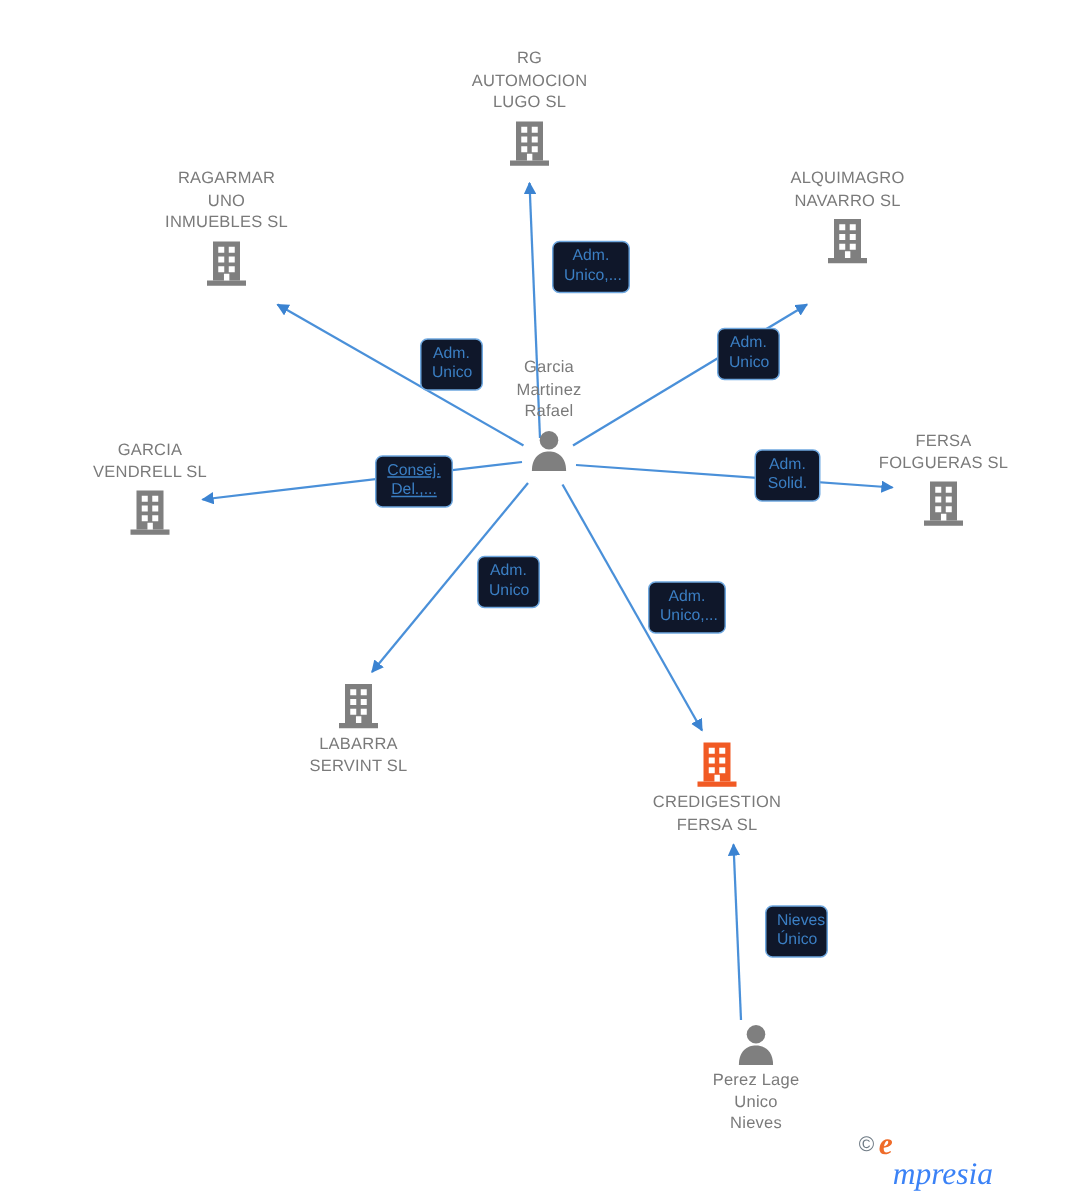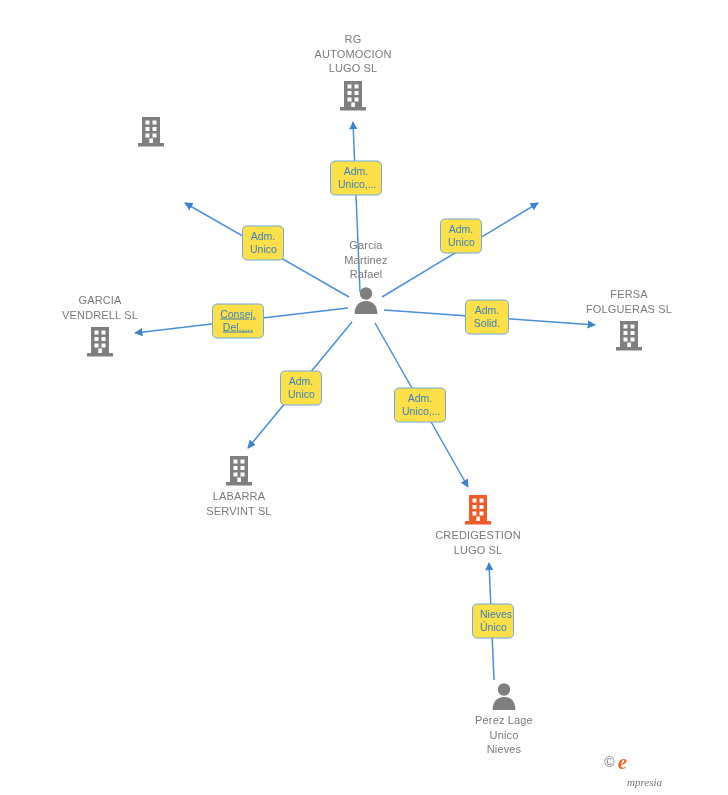--- a/index.html
+++ b/index.html
@@ -47,31 +47,32 @@
   .node-icon {
     display: block;
     margin: 0 auto;
   }
   .label-above .node-icon { margin-top: 2px; }
   .label-below .node-label { margin-top: 2px; }
 
   .edge-label {
     position: absolute;
     transform: translate(-50%, -50%);
-    background: #fde047;
+    background: #0f172a;
     border: 1.4px solid #6fa8e0;
     border-radius: 5px;
     color: #3b7fc4;
     font-size: 10.5px;
     line-height: 13px;
     font-family: "Liberation Sans", sans-serif;
     padding: 3px 7px 4px 7px;
     text-align: center;
     white-space: pre-line;
     box-sizing: border-box;
+    margin-left: 38px;
   }
   #watermark {
     position: absolute;
     right: 6px;
     bottom: 4px;
     display: flex;
     align-items: center;
     gap: 3px;
     user-select: none;
   }
@@ -82,22 +83,22 @@
   }
   .wm-e {
     font-size: 21px;
     color: #ef6c2a;
     font-family: "Liberation Serif", serif;
     font-style: italic;
     font-weight: bold;
     line-height: 18px;
   }
   .wm-rest {
-    font-size: 11px;
-    color: #737373;
+    font-size: 21px;
+    color: #3b82f6;
     font-family: "Liberation Serif", serif;
     font-style: italic;
     line-height: 18px;
     margin-left: -3px;
     margin-top: 40px;
   }
 </style>
 </head>
 <body>
 
@@ -138,33 +139,51 @@
       <rect x="16.5" y="6.5" width="4" height="4" fill="#ffffff"></rect>
       <rect x="9.5" y="13" width="4" height="4" fill="#ffffff"></rect>
       <rect x="16.5" y="13" width="4" height="4" fill="#ffffff"></rect>
       <rect x="9.5" y="19.5" width="4" height="4" fill="#ffffff"></rect>
       <rect x="16.5" y="19.5" width="4" height="4" fill="#ffffff"></rect>
       <rect x="13.3" y="24.5" width="3.6" height="4.5" fill="#ffffff"></rect>
     </svg>
   </div>
 
   <div class="node label-above" style="left:151px; top:112px;">
-    <svg class="node-icon" width="30" height="34" viewBox="0 0 30 34">
-      <rect x="6" y="3" width="18" height="26" fill="#7f7f7f"></rect>
-      <rect x="2" y="29" width="26" height="3.5" fill="#7f7f7f"></rect>
-      <rect x="9.5" y="6.5" width="4" height="4" fill="#ffffff"></rect>
-      <rect x="16.5" y="6.5" width="4" height="4" fill="#ffffff"></rect>
-      <rect x="9.5" y="13" width="4" height="4" fill="#ffffff"></rect>
-      <rect x="16.5" y="13" width="4" height="4" fill="#ffffff"></rect>
-      <rect x="9.5" y="19.5" width="4" height="4" fill="#ffffff"></rect>
-      <rect x="16.5" y="19.5" width="4" height="4" fill="#ffffff"></rect>
-      <rect x="13.3" y="24.5" width="3.6" height="4.5" fill="#ffffff"></rect>
-    </svg>
-  </div>
-
+    <div class="node-label">RAGARMAR
+UNO
+INMUEBLES SL</div>
+    <svg class="node-icon" width="30" height="34" viewBox="0 0 30 34">
+      <rect x="6" y="3" width="18" height="26" fill="#7f7f7f"></rect>
+      <rect x="2" y="29" width="26" height="3.5" fill="#7f7f7f"></rect>
+      <rect x="9.5" y="6.5" width="4" height="4" fill="#ffffff"></rect>
+      <rect x="16.5" y="6.5" width="4" height="4" fill="#ffffff"></rect>
+      <rect x="9.5" y="13" width="4" height="4" fill="#ffffff"></rect>
+      <rect x="16.5" y="13" width="4" height="4" fill="#ffffff"></rect>
+      <rect x="9.5" y="19.5" width="4" height="4" fill="#ffffff"></rect>
+      <rect x="16.5" y="19.5" width="4" height="4" fill="#ffffff"></rect>
+      <rect x="13.3" y="24.5" width="3.6" height="4.5" fill="#ffffff"></rect>
+    </svg>
+  </div>
+
+  <div class="node label-above" style="left:565px; top:112px;">
+    <div class="node-label">ALQUIMAGRO
+NAVARRO  SL</div>
+    <svg class="node-icon" width="30" height="34" viewBox="0 0 30 34">
+      <rect x="6" y="3" width="18" height="26" fill="#7f7f7f"></rect>
+      <rect x="2" y="29" width="26" height="3.5" fill="#7f7f7f"></rect>
+      <rect x="9.5" y="6.5" width="4" height="4" fill="#ffffff"></rect>
+      <rect x="16.5" y="6.5" width="4" height="4" fill="#ffffff"></rect>
+      <rect x="9.5" y="13" width="4" height="4" fill="#ffffff"></rect>
+      <rect x="16.5" y="13" width="4" height="4" fill="#ffffff"></rect>
+      <rect x="9.5" y="19.5" width="4" height="4" fill="#ffffff"></rect>
+      <rect x="16.5" y="19.5" width="4" height="4" fill="#ffffff"></rect>
+      <rect x="13.3" y="24.5" width="3.6" height="4.5" fill="#ffffff"></rect>
+    </svg>
+  </div>
 
   <div class="node label-above" style="left:100px; top:293px;">
     <div class="node-label">GARCIA
 VENDRELL SL</div>
     <svg class="node-icon" width="30" height="34" viewBox="0 0 30 34">
       <rect x="6" y="3" width="18" height="26" fill="#7f7f7f"></rect>
       <rect x="2" y="29" width="26" height="3.5" fill="#7f7f7f"></rect>
       <rect x="9.5" y="6.5" width="4" height="4" fill="#ffffff"></rect>
       <rect x="16.5" y="6.5" width="4" height="4" fill="#ffffff"></rect>
       <rect x="9.5" y="13" width="4" height="4" fill="#ffffff"></rect>
@@ -213,21 +232,21 @@
       <rect x="2" y="29" width="26" height="3.5" fill="#f15a24"></rect>
       <rect x="9.5" y="6.5" width="4" height="4" fill="#ffffff"></rect>
       <rect x="16.5" y="6.5" width="4" height="4" fill="#ffffff"></rect>
       <rect x="9.5" y="13" width="4" height="4" fill="#ffffff"></rect>
       <rect x="16.5" y="13" width="4" height="4" fill="#ffffff"></rect>
       <rect x="9.5" y="19.5" width="4" height="4" fill="#ffffff"></rect>
       <rect x="16.5" y="19.5" width="4" height="4" fill="#ffffff"></rect>
       <rect x="13.3" y="24.5" width="3.6" height="4.5" fill="#ffffff"></rect>
     </svg>
     <div class="node-label">CREDIGESTION
-LUGO SL</div>
+FERSA SL</div>
   </div>
 
   <div class="node label-below" style="left:366px; top:236px;">
     <div class="node-label person-name">Garcia
 Martinez
 Rafael</div>
     <svg class="node-icon" width="30" height="30" viewBox="0 0 30 30" style="margin-top:3px;">
       <circle cx="15" cy="8.5" r="6.2" fill="#7f7f7f"></circle>
       <path d="M3.6 29 C3.6 19.6 9 16 15 16 C21 16 26.4 19.6 26.4 29 Z" fill="#7f7f7f"></path>
     </svg>

